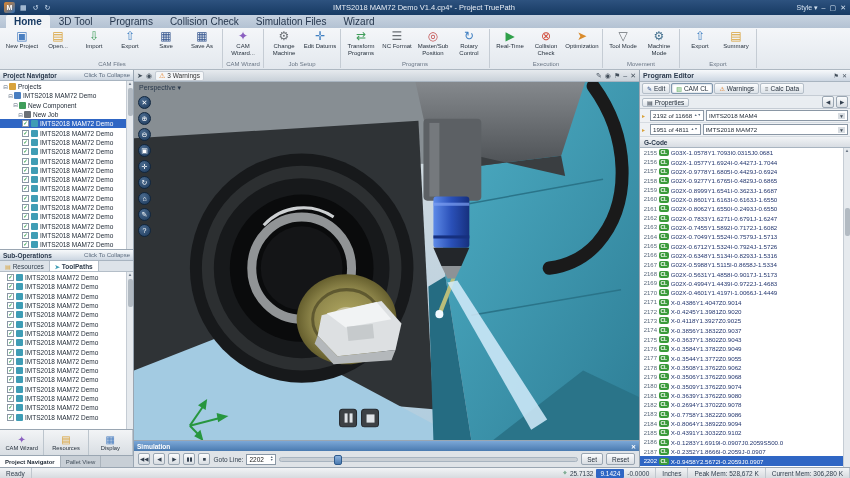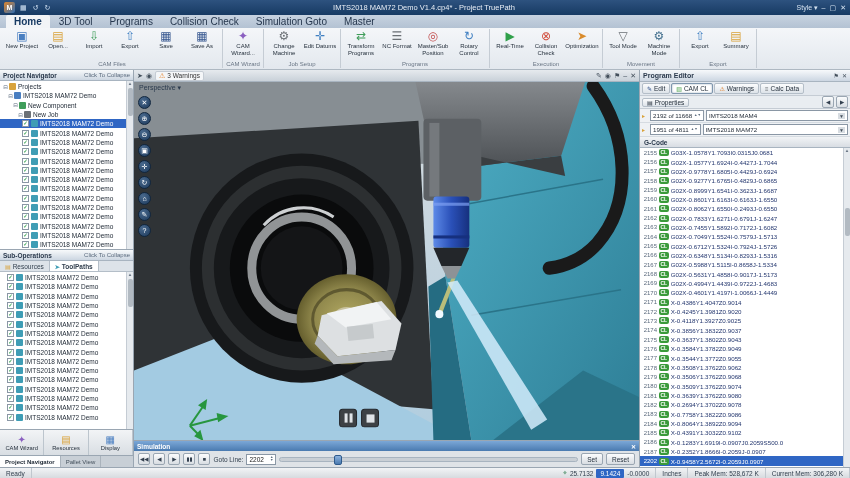--- a/index.html
+++ b/index.html
@@ -129,22 +129,22 @@
     <span>▢</span>
     <span>✕</span>
   </div>
 </div>
 
 <div class="tabrow">
     <div class="rtab active">Home</div>
     <div class="rtab">3D Tool</div>
     <div class="rtab">Programs</div>
     <div class="rtab">Collision Check</div>
-    <div class="rtab">Simulation Goto</div>
-    <div class="rtab">Master</div>
+    <div class="rtab">Simulation Files</div>
+    <div class="rtab">Wizard</div>
   </div>
 
 <div class="ribbon">
     <div class="rgroup">
       <div class="rbtns">
         <div class="rbtn">
           <div class="ricon" style="color: rgb(74, 127, 193);">▣</div>
           <div class="rlabel">New Project</div>
         </div>
         <div class="rbtn">

